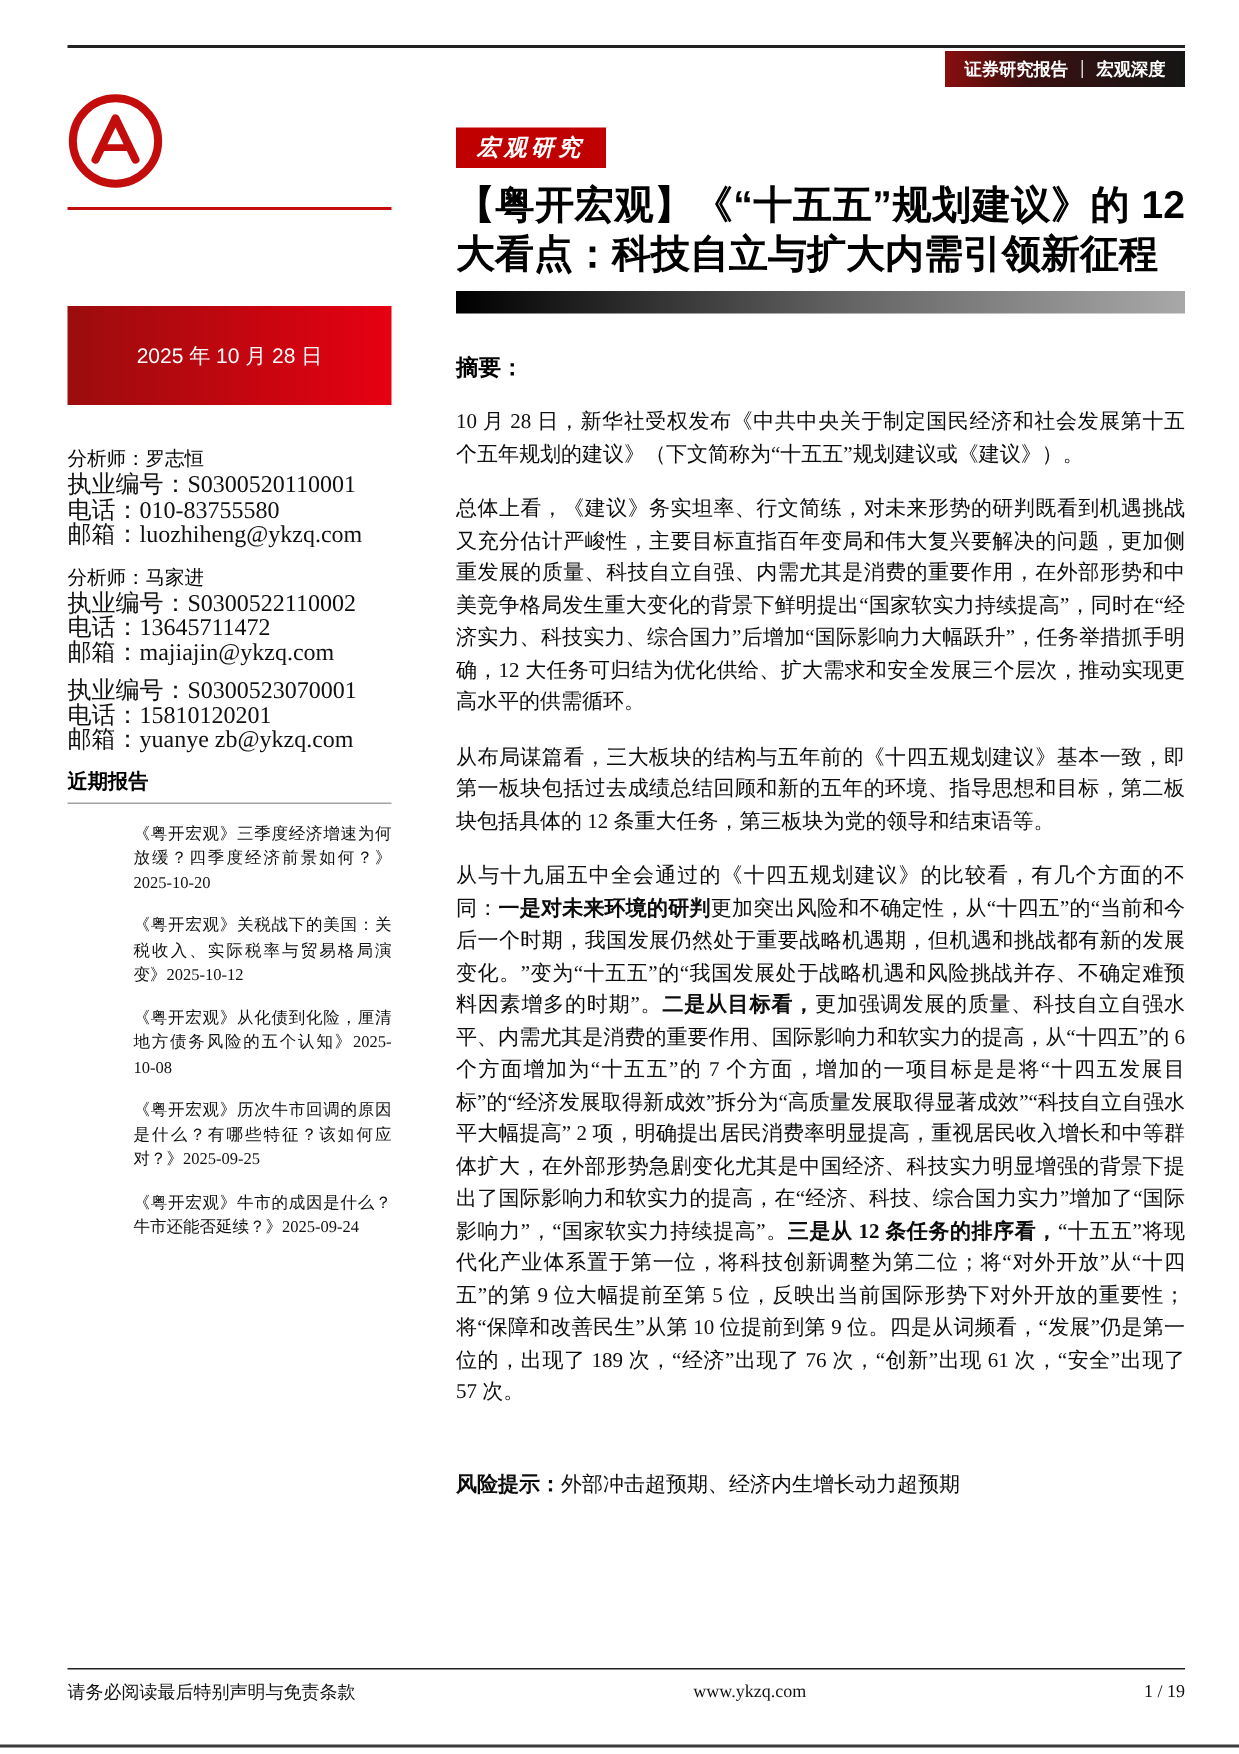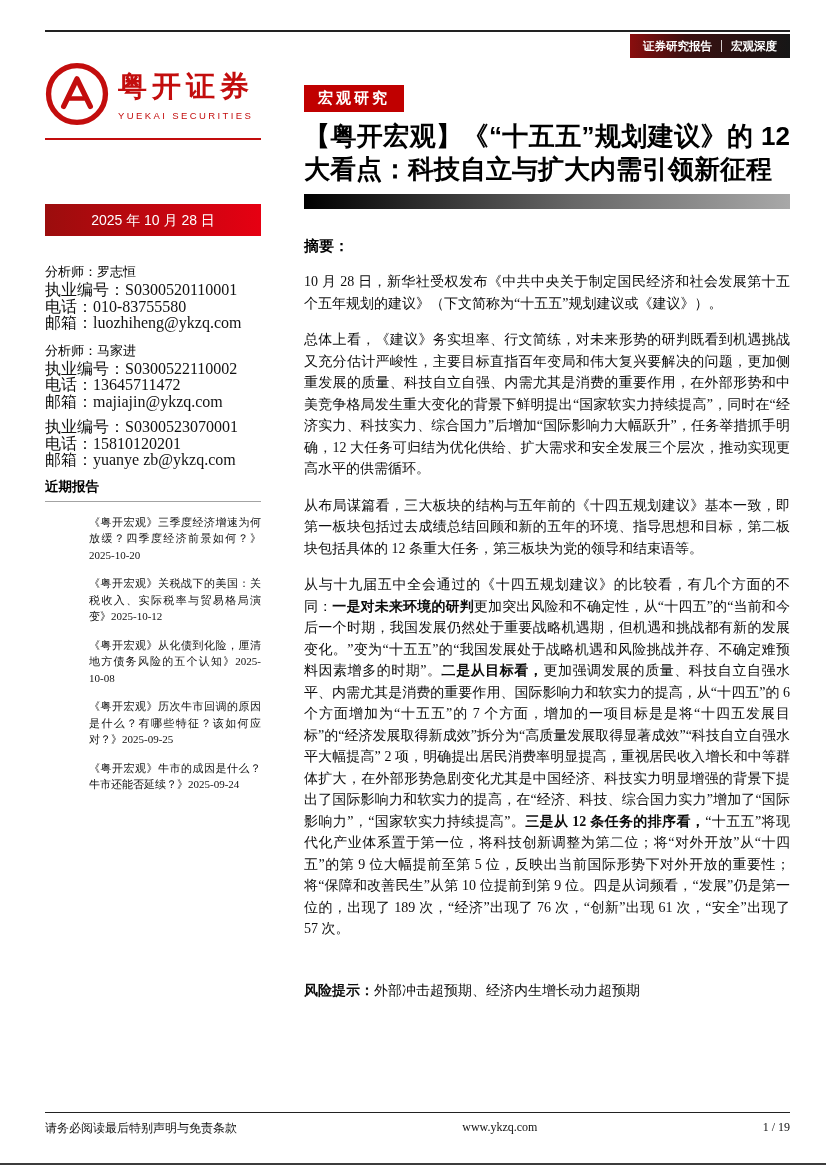--- a/index.html
+++ b/index.html
@@ -20,39 +20,39 @@
   .hb-div { width:1px; height:12px; background:#ffffff; opacity:.8; }
   
   .sidebar { position:absolute; left:45px; top:62px; width:216px; }
   .brand-row { display:flex; align-items:center; gap:9px; }
   .brand-emblem { width:64px; height:64px; flex:0 0 auto; }
   .brand-names { display:flex; flex-direction:column; }
   .brand-cn { font-family:"Liberation Sans", sans-serif; font-size:29px; font-weight:bold; color:#c30d0d; letter-spacing:5px; white-space:nowrap; }
   .brand-en { font-family:"Liberation Sans", sans-serif; font-size:9.5px; color:#c30d0d; letter-spacing:2.4px; margin-top:3px; white-space:nowrap; }
   .brand-rule { height:2px; background:#c30d0d; margin-top:12px; }
   .date-bar {
-    margin-top:64px; padding:7px 0; text-align:center;
+    margin-top:64px; padding:24px 0; text-align:center;
     background:linear-gradient(90deg,#9b0d0d,#e60012);
     color:#fff; font-family:"Liberation Sans", sans-serif; font-size:14px; line-height:18px;
   }
   .analysts { margin-top:26px; }
   .analyst { margin-bottom:9px; }
   .analyst-name { font-family:"Liberation Sans", sans-serif; font-size:13px; font-weight:normal; line-height:20px; color:#000; }
   .analyst-line { font-size:16px; line-height:16.5px; color:#111; }
   .reports-title {
     margin-top:2px; font-family:"Liberation Sans", sans-serif; font-size:13.5px; font-weight:bold;
     color:#000; padding-bottom:5px; border-bottom:1px solid #a3a3a3;
   }
   .report-item { margin-top:12px; font-size:11px; line-height:16.5px; text-align:justify; color:#111; cursor:pointer;margin-left:44px; }
   
   .main { position:absolute; left:304px; top:62px; width:486px; }
   .section-badge {
     display:inline-block; margin-top:23px; padding:4px 14px;
     background:#c00000; color:#fff; font-family:"Liberation Sans", sans-serif;
-    font-size:15px; font-weight:bold; letter-spacing:3px;
+    font-size:15px; font-weight:bold; letter-spacing:3px;font-style:italic;
   }
   .doc-title {
     margin-top:8px; font-family:"Liberation Sans", sans-serif;
     font-size:26px; line-height:33px; font-weight:bold; color:#000; text-align:justify;
   }
   .title-bar { margin-top:8px; height:15px; background:linear-gradient(90deg,#000 0%,#666 55%,#a8a8a8 100%); }
   .abstract-label { margin-top:26px; font-family:"Liberation Sans", sans-serif; font-size:15px; font-weight:bold; line-height:21px; color:#000; }
   .para { margin-top:15px; font-size:14px; line-height:21.5px; text-align:justify; color:#0d0d0d; }
   .para span.b { font-weight:bold; }
   .risk { margin-top:40px; font-size:14px; line-height:21.5px; color:#0d0d0d; }
@@ -81,24 +81,20 @@
   </div>
 
   <aside class="sidebar">
     <div class="brand-row">
       <span class="brand-emblem">
         <svg viewBox="0 0 72 72" width="64" height="64">
           <circle cx="36" cy="36" r="32" fill="none" stroke="#c30d0d" stroke-width="6"></circle>
           <path d="M21 50 L36 19 L51 50" fill="none" stroke="#c30d0d" stroke-width="6" stroke-linecap="round" stroke-linejoin="round"></path>
           <path d="M28 41 L44 41" stroke="#c30d0d" stroke-width="5" stroke-linecap="round"></path>
         </svg>
-      </span>
-      <span class="brand-names">
-        <span class="brand-cn">粤开证券</span>
-        <span class="brand-en">YUEKAI SECURITIES</span>
       </span>
     </div>
     <div class="brand-rule"></div>
 
     <div class="date-bar">2025 年 10 月 28 日</div>
 
     <div class="analysts">
       <div class="analyst">
         <div class="analyst-name">分析师：罗志恒</div>
         <div class="analyst-line">执业编号：S0300520110001</div>

